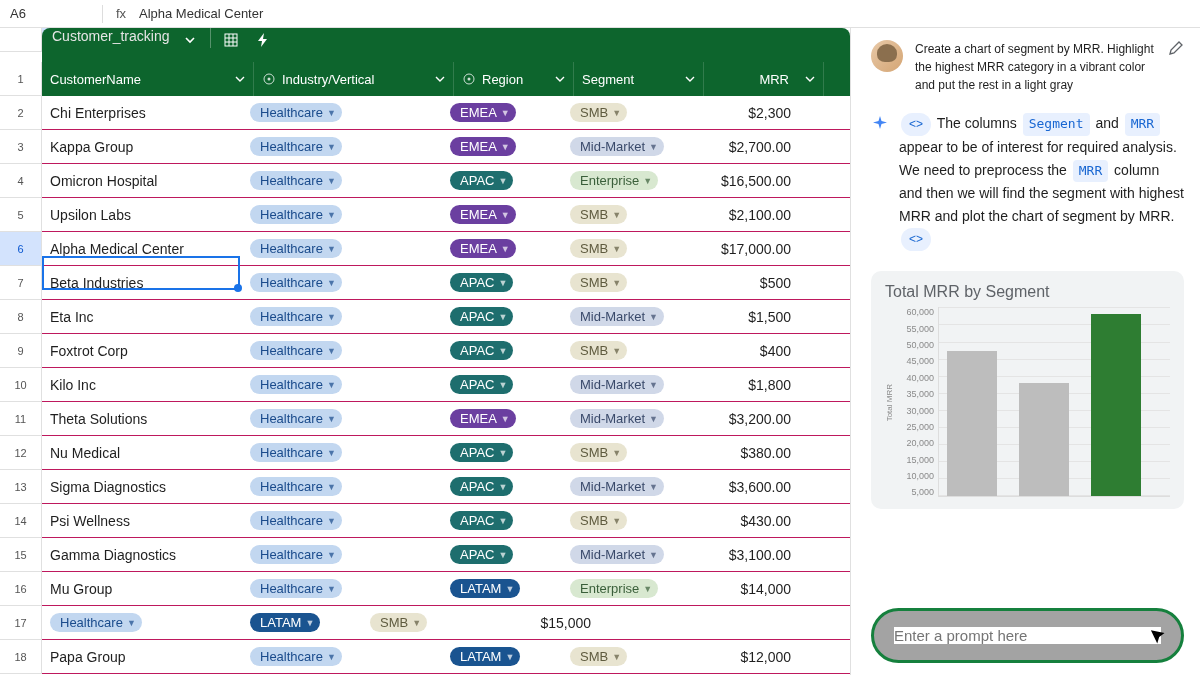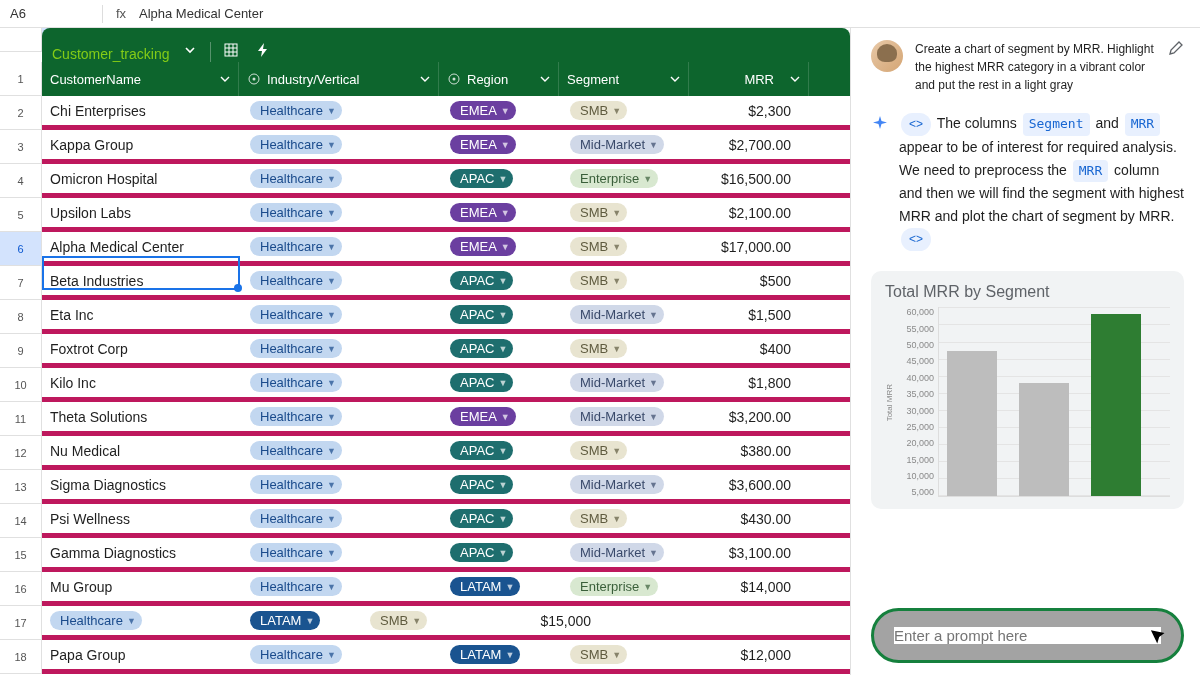--- a/index.html
+++ b/index.html
@@ -11,29 +11,29 @@
 .main{display:flex;height:647px}
 .sheet-area{width:850px;position:relative;overflow:hidden}
 .col-headers{display:flex;height:24px;background:#fff;border-bottom:1px solid #e0e0e0}
 .rowh-spacer{width:42px;border-right:1px solid #e0e0e0}
 .colh{border-right:1px solid #e0e0e0;font-size:11px;color:#555;display:flex;align-items:center;justify-content:center;background:#fff}
 .colh.sel{background:#d3e3fd;color:#0b57d0}
 .colA{width:200px}.colB{width:200px}.colC{width:120px}.colD{width:130px}.colE{width:120px}
 .row-nums{width:42px}
 .rn{height:34px;border-right:1px solid #e0e0e0;border-bottom:1px solid #e0e0e0;font-size:11px;color:#555;display:flex;align-items:center;justify-content:center;background:#fff}
 .rn.sel{background:#d3e3fd;color:#0b57d0}
-.table-header{position:absolute;top:0;left:42px;right:0;background:#0d652d;color:#84cc16;height:34px;display:flex;align-items:flex-end;border-radius:8px 8px 0 0;padding:0 10px;gap:8px}
+.table-header{position:absolute;top:0;left:42px;right:0;background:#0d652d;color:#e5e5e5;height:34px;display:flex;align-items:flex-start;border-radius:8px 8px 0 0;padding:0 10px;gap:8px}
 .table-name{font-size:14px;font-weight:500}
 .th-icon{width:24px;height:24px;display:flex;align-items:center;justify-content:center;cursor:pointer;border-radius:4px}
 .col-header-row{position:absolute;top:34px;left:42px;right:0;background:#0d652d;color:#fff;height:34px;display:flex;align-items:center}
 .ch{display:flex;align-items:center;height:100%;padding:0 8px;font-size:13px;border-right:1px solid rgba(255,255,255,0.15);gap:6px}
 .ch .arrow{margin-left:auto;cursor:pointer}
 .ch-icon{opacity:0.8}
 .rows-container{position:absolute;top:68px;left:42px;right:0}
-.drow{height:34px;display:flex;align-items:center;border-bottom:5px solid #be185d}
+.drow{height:34px;display:flex;align-items:center;border-bottom:1px solid #be185d}
 .dcell{height:100%;display:flex;align-items:center;padding:0 8px;font-size:14px;color:#1f1f1f;border-right:1px solid transparent}
 .dcell.name{width:200px}
 .dcell.ind{width:200px}
 .dcell.reg{width:120px}
 .dcell.seg{width:130px}
 .dcell.mrr{width:120px;justify-content:flex-end;padding-right:20px}
 .pill{display:flex;align-items:center;border-radius:14px;padding:2px 6px 2px 10px;font-size:13px;gap:4px;cursor:pointer}
 .pill .tri{font-size:9px;opacity:0.7}
 .pill-healthcare{background:#c2d7f0;color:#1a4b8c}
 .pill-emea{background:#6b3fa0;color:#fff}
@@ -109,21 +109,21 @@
           </svg>
         </span>
       <span class="th-icon">
           <svg width="14" height="16" viewBox="0 0 14 16">
             <path d="M8 1L2 9h4l-1 6 6-8H7l1-6z" fill="#fff"></path>
           </svg>
         </span>
     </div>
 
     <div class="col-header-row">
-      <div class="ch" style="width:197px">
+      <div class="ch" style="width:212px">
         <span>CustomerName</span>
         <span class="arrow">
             <svg width="10" height="10" viewBox="0 0 10 10">
               <path d="M1 3l4 4 4-4" stroke="#fff" stroke-width="1.4" fill="none"></path>
             </svg>
           </span>
       </div>
       <div class="ch" style="width:200px">
         <span class="ch-icon">
             <svg width="14" height="14" viewBox="0 0 14 14">

